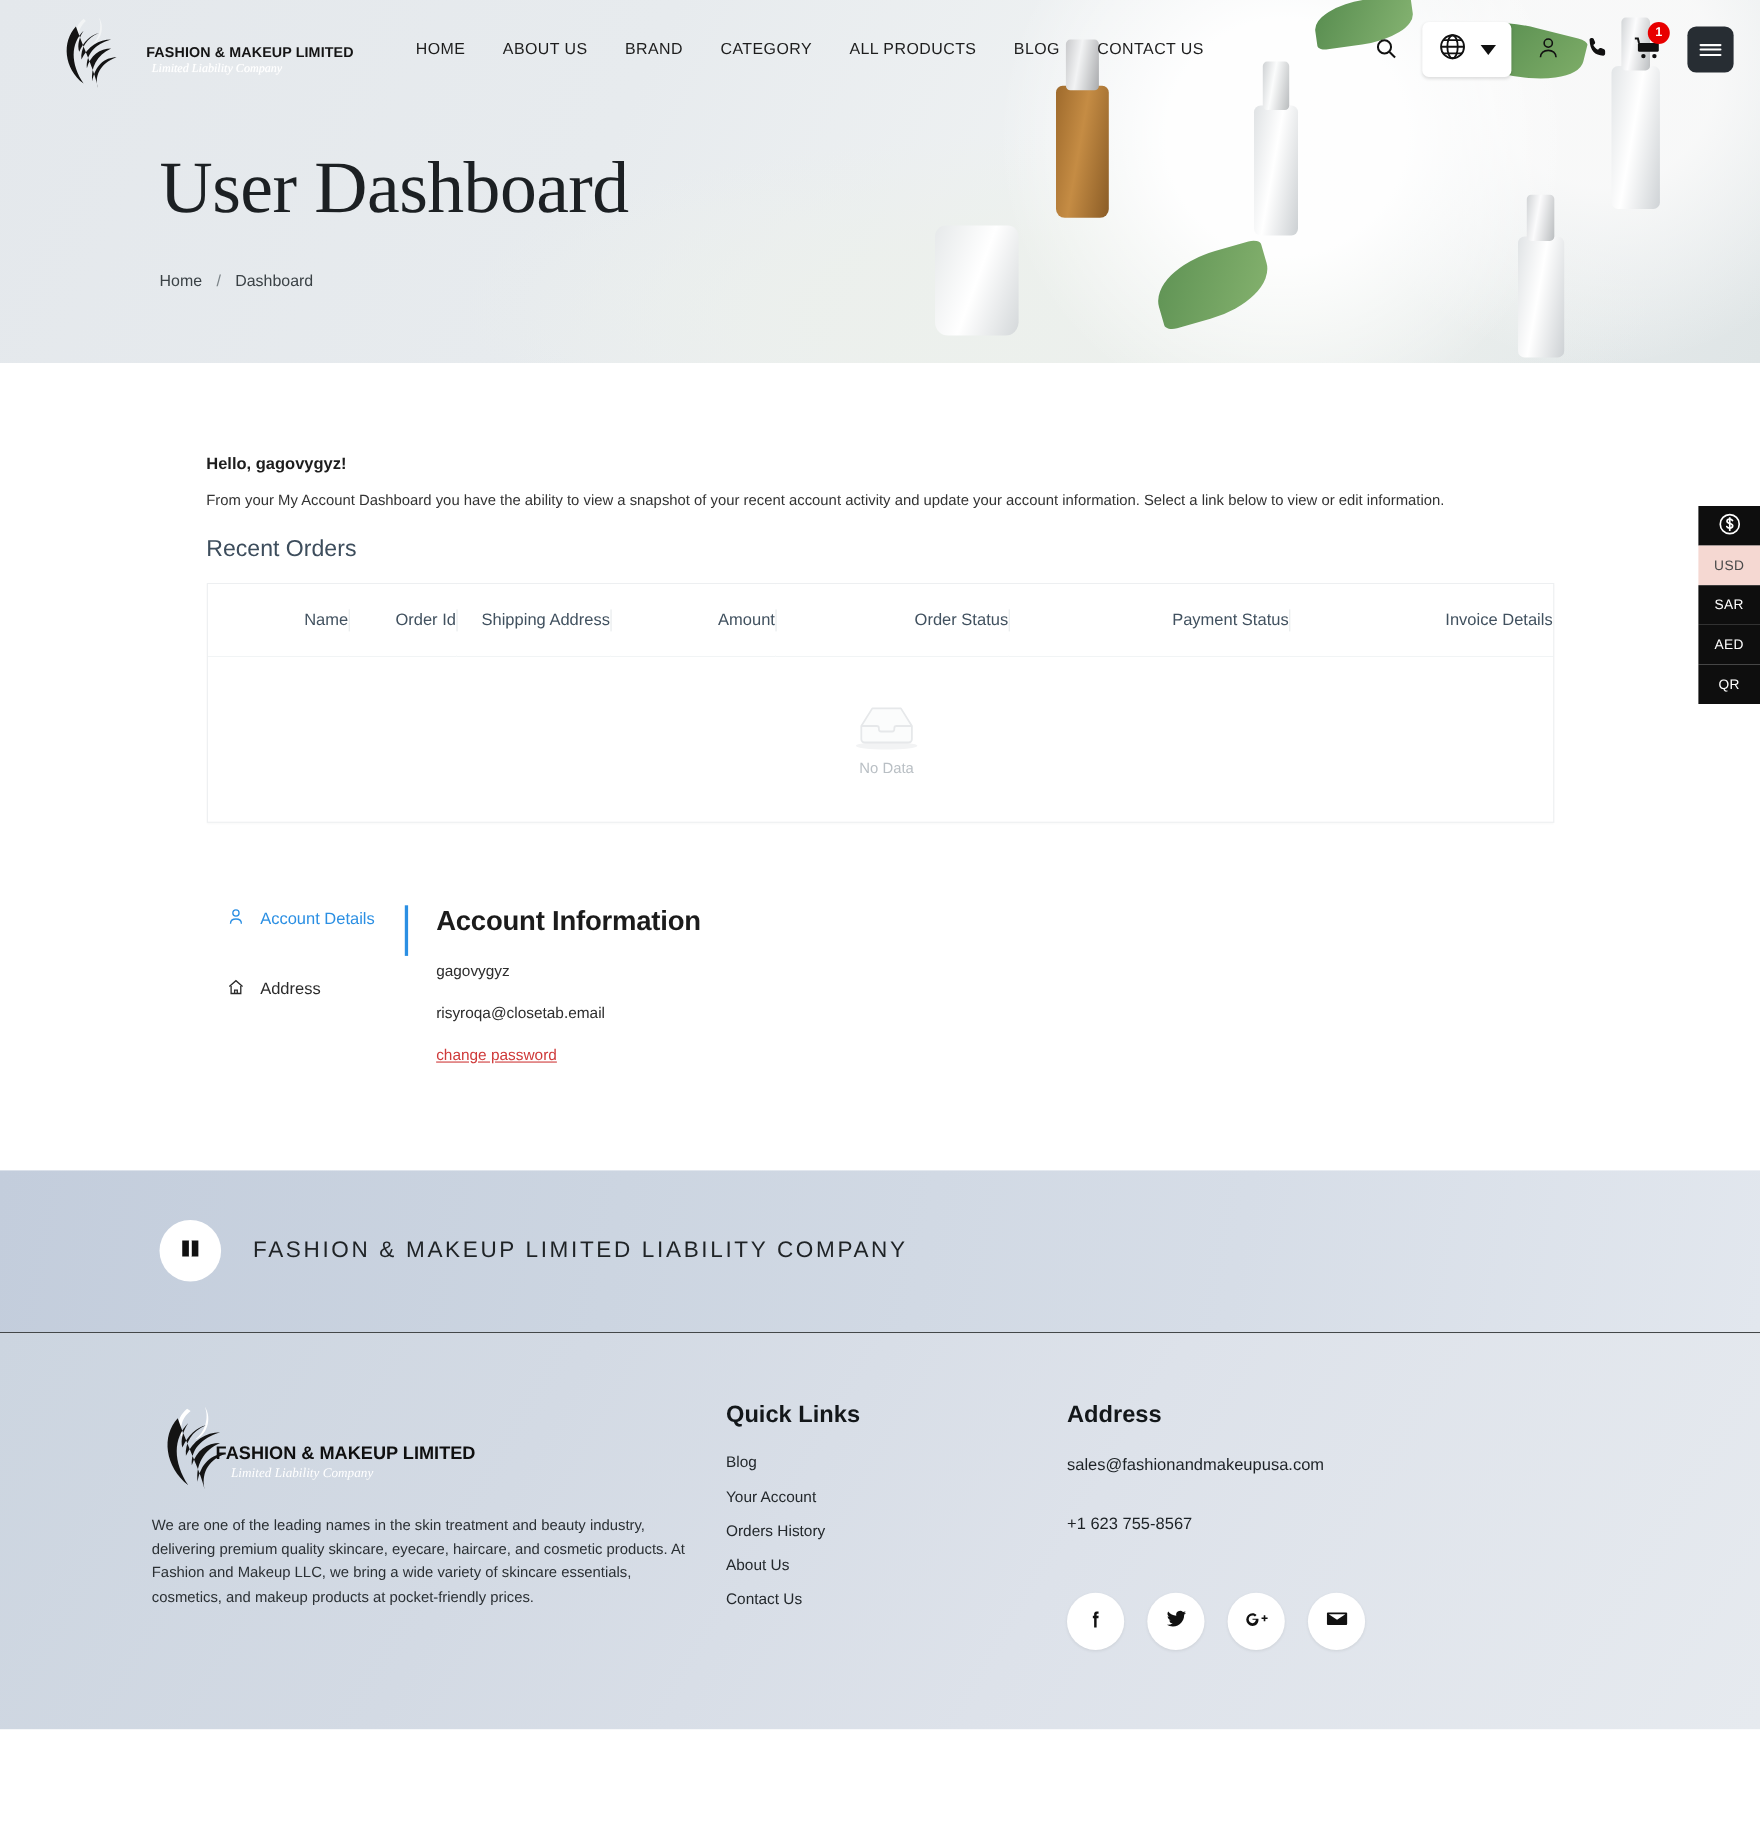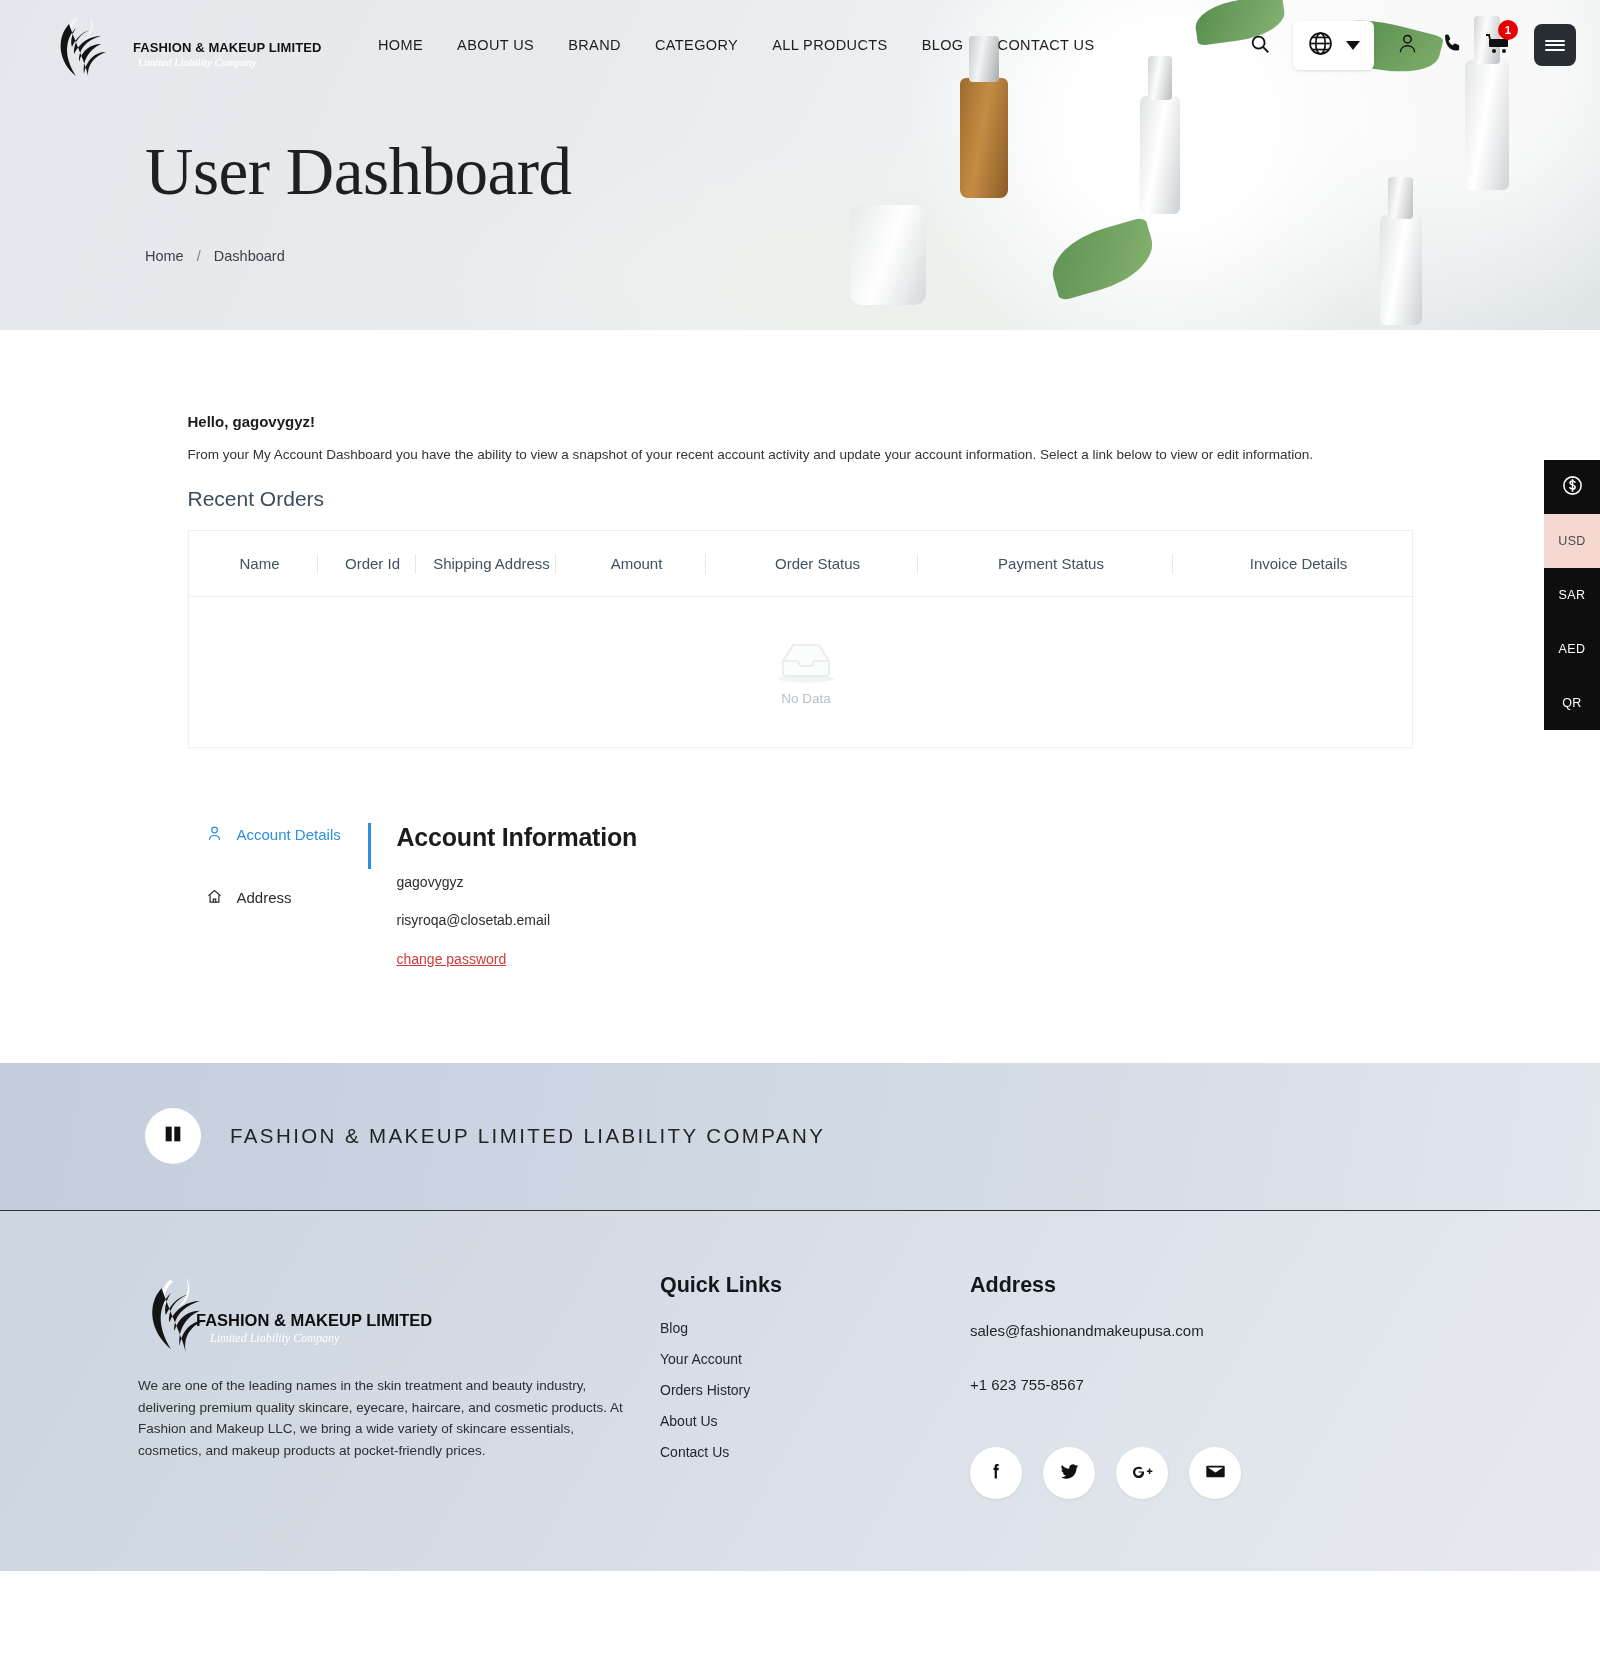--- a/index.html
+++ b/index.html
@@ -135,21 +135,21 @@
     font-size: 21px; color:#3d4d5c; font-weight: 400; margin-top: 22px;
     font-family:Liberation Sans, sans-serif;
   }
 
   .table-card {
     margin-top: 19px; border:1px solid #edeff1; background:#fff;
     box-shadow: 0 1px 2px rgba(0,0,0,.03);
   }
   table.orders { width:100%; border-collapse: collapse; }
   table.orders th {
-    text-align:center; font-weight:400; font-size:15px; color:#41515f;
+    text-align:right; font-weight:400; font-size:15px; color:#41515f;
     padding: 24px 0 24px 14px; border-bottom:1px solid #eceff1; background:#fff;
     position: relative; white-space: nowrap;
   }
   table.orders th + th::before {
     content:""; position:absolute; left:0; top:50%; transform:translateY(-50%);
     width:1px; height:20px; background:#e6eaec;
   }
   .th-name{width:128px} .th-order{width:98px} .th-ship{width:140px}
   .th-amount{width:150px} .th-ostatus{width:212px} .th-pstatus{width:255px}
   .nodata-cell { height: 150px; text-align:center; vertical-align: middle; padding-left: 12px; }
@@ -169,21 +169,21 @@
   .acc-h { font-size:25px; font-weight:700; color:#1b1b1b; letter-spacing:-.2px; }
   .acc-line { font-size:14px; color:#2d2d2d; margin-top: 22px; }
   .acc-link {
     display:inline-block; margin-top: 23px; font-size:14px; color:#cf3a3a;
     text-decoration: underline;
   }
 
   
   .rail { position:absolute; right:0; top:460px; width:56px; z-index:60; }
   .rail div {
-    height:54px; display:flex; align-items:center; justify-content:center;
+    height:36px; display:flex; align-items:center; justify-content:center;
     background:#0e0e0e; color:#fff; font-size:12.5px; letter-spacing:.4px; cursor:pointer;
   }
   .rail .rail-usd { background:#f5d8d2; color:#4a4a4a; }
 
   
   .fbanner {
     margin-top: 95px; height: 148px;
     background: linear-gradient(100deg,#c3cddc 0%, #ccd5e1 35%, #d6dde7 70%, #e2e7ee 100%);
     display:flex; align-items:center; border-bottom:1px solid #2f3336;
   }

